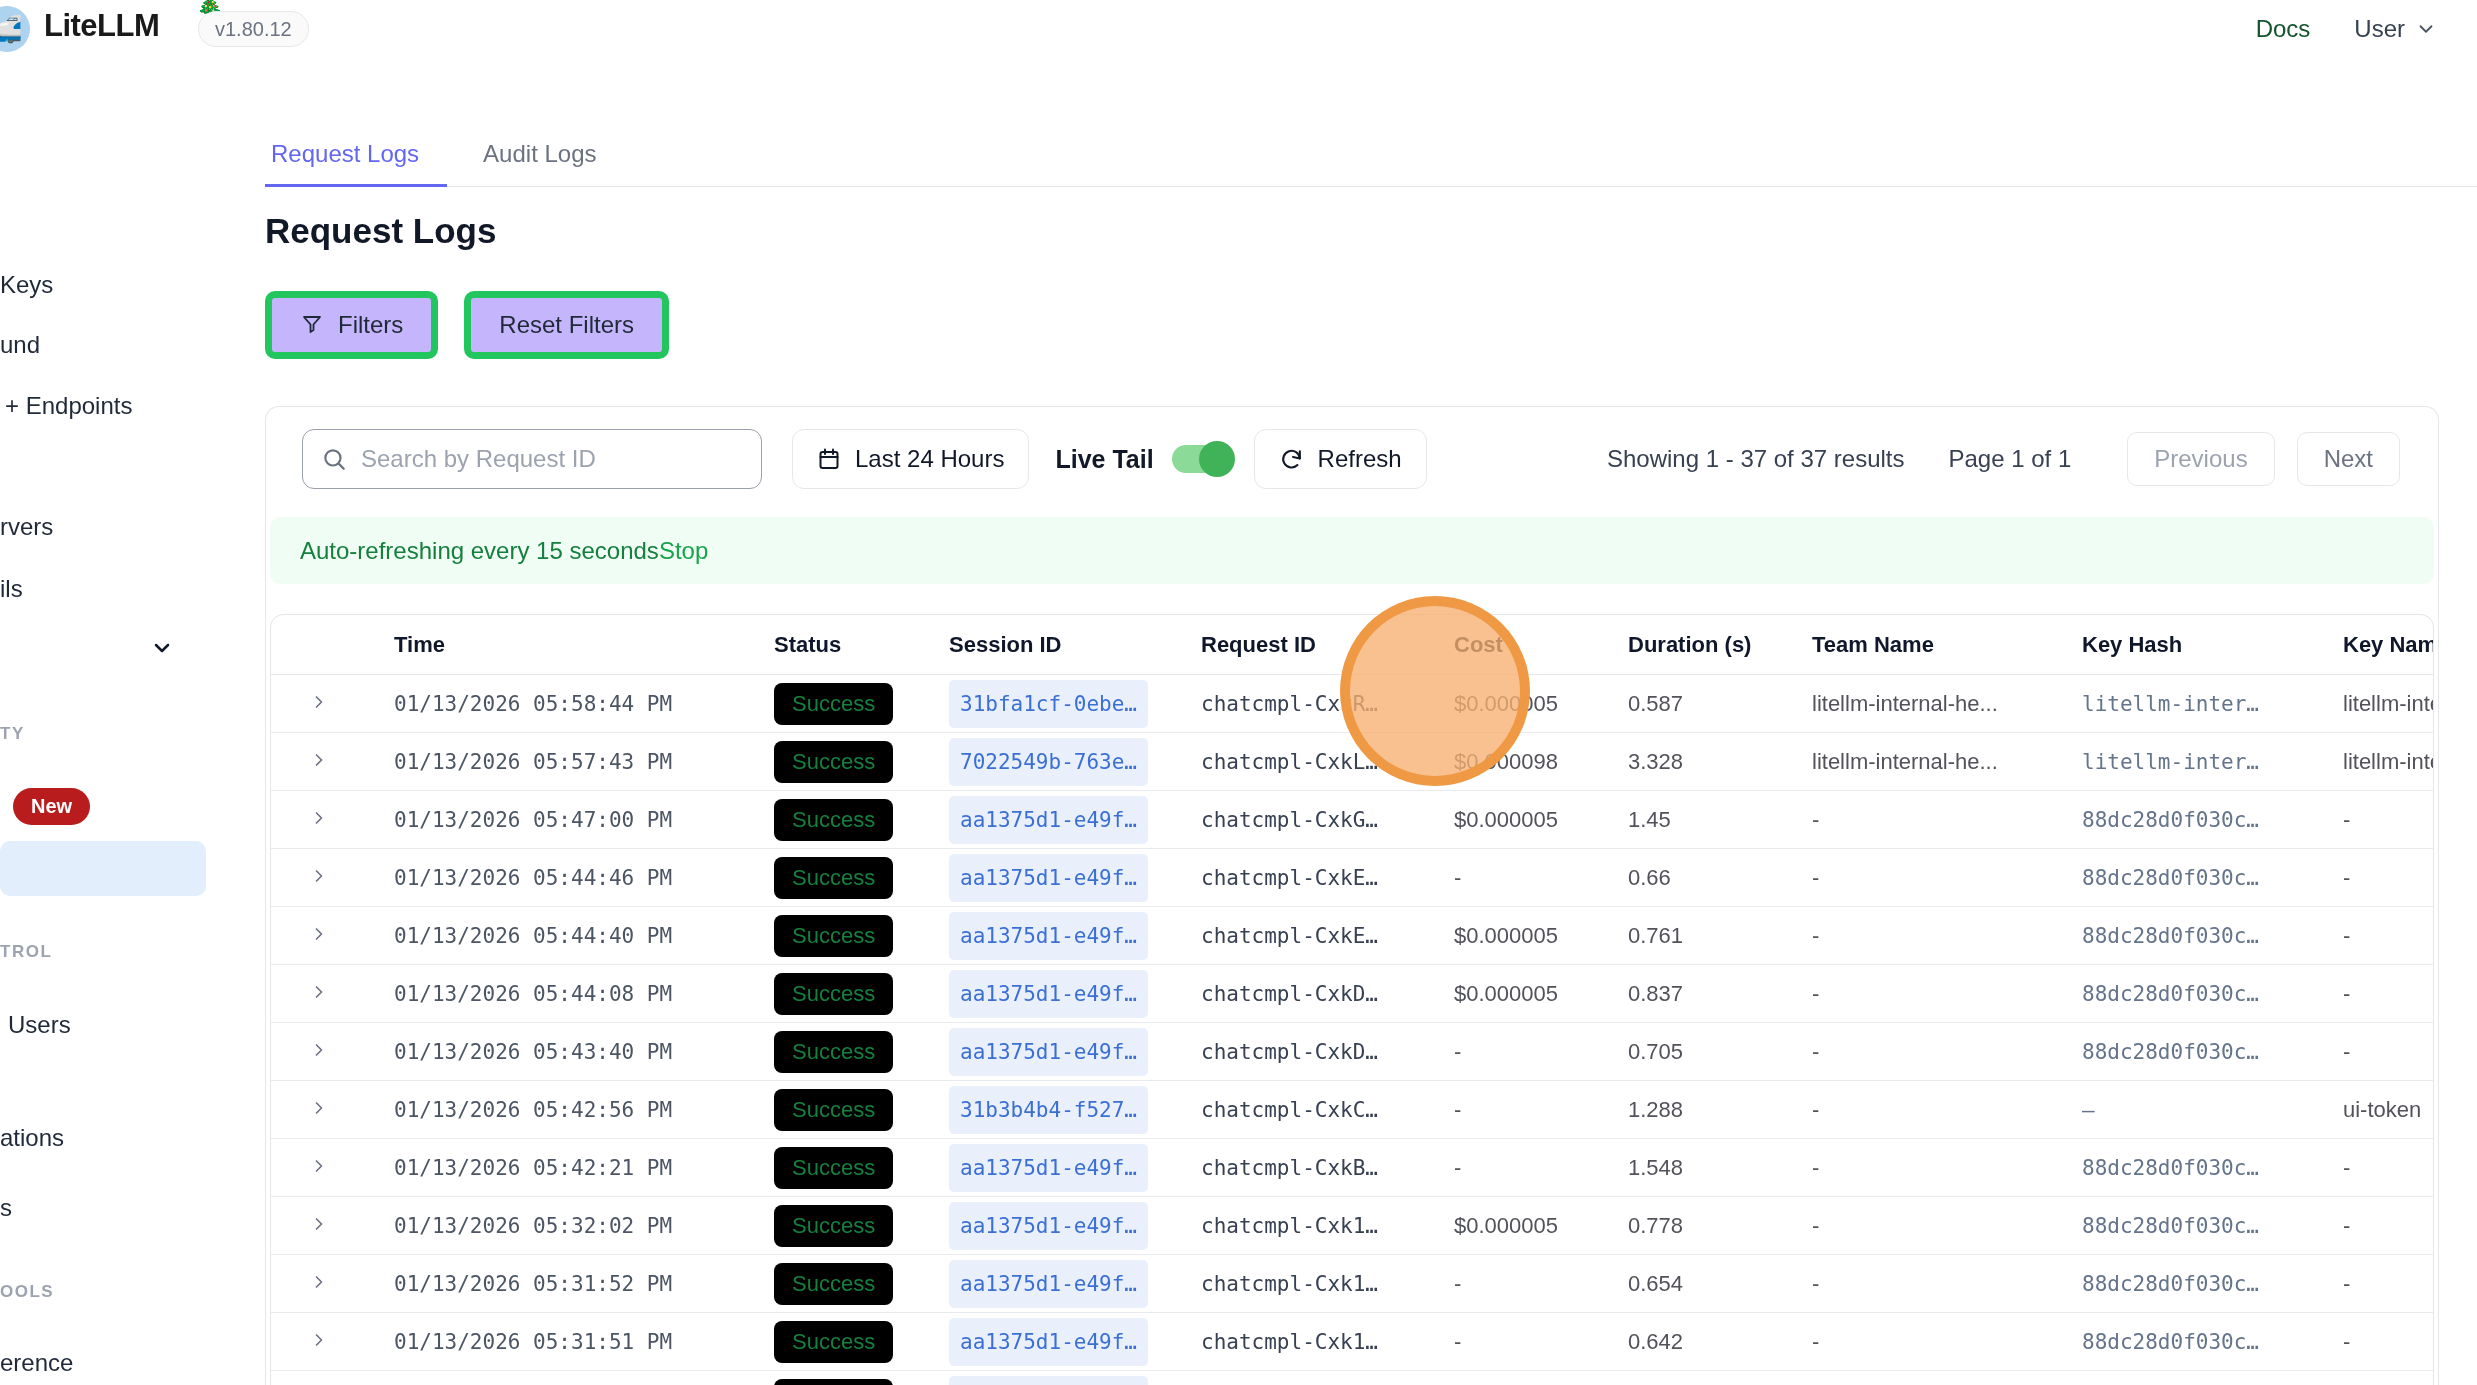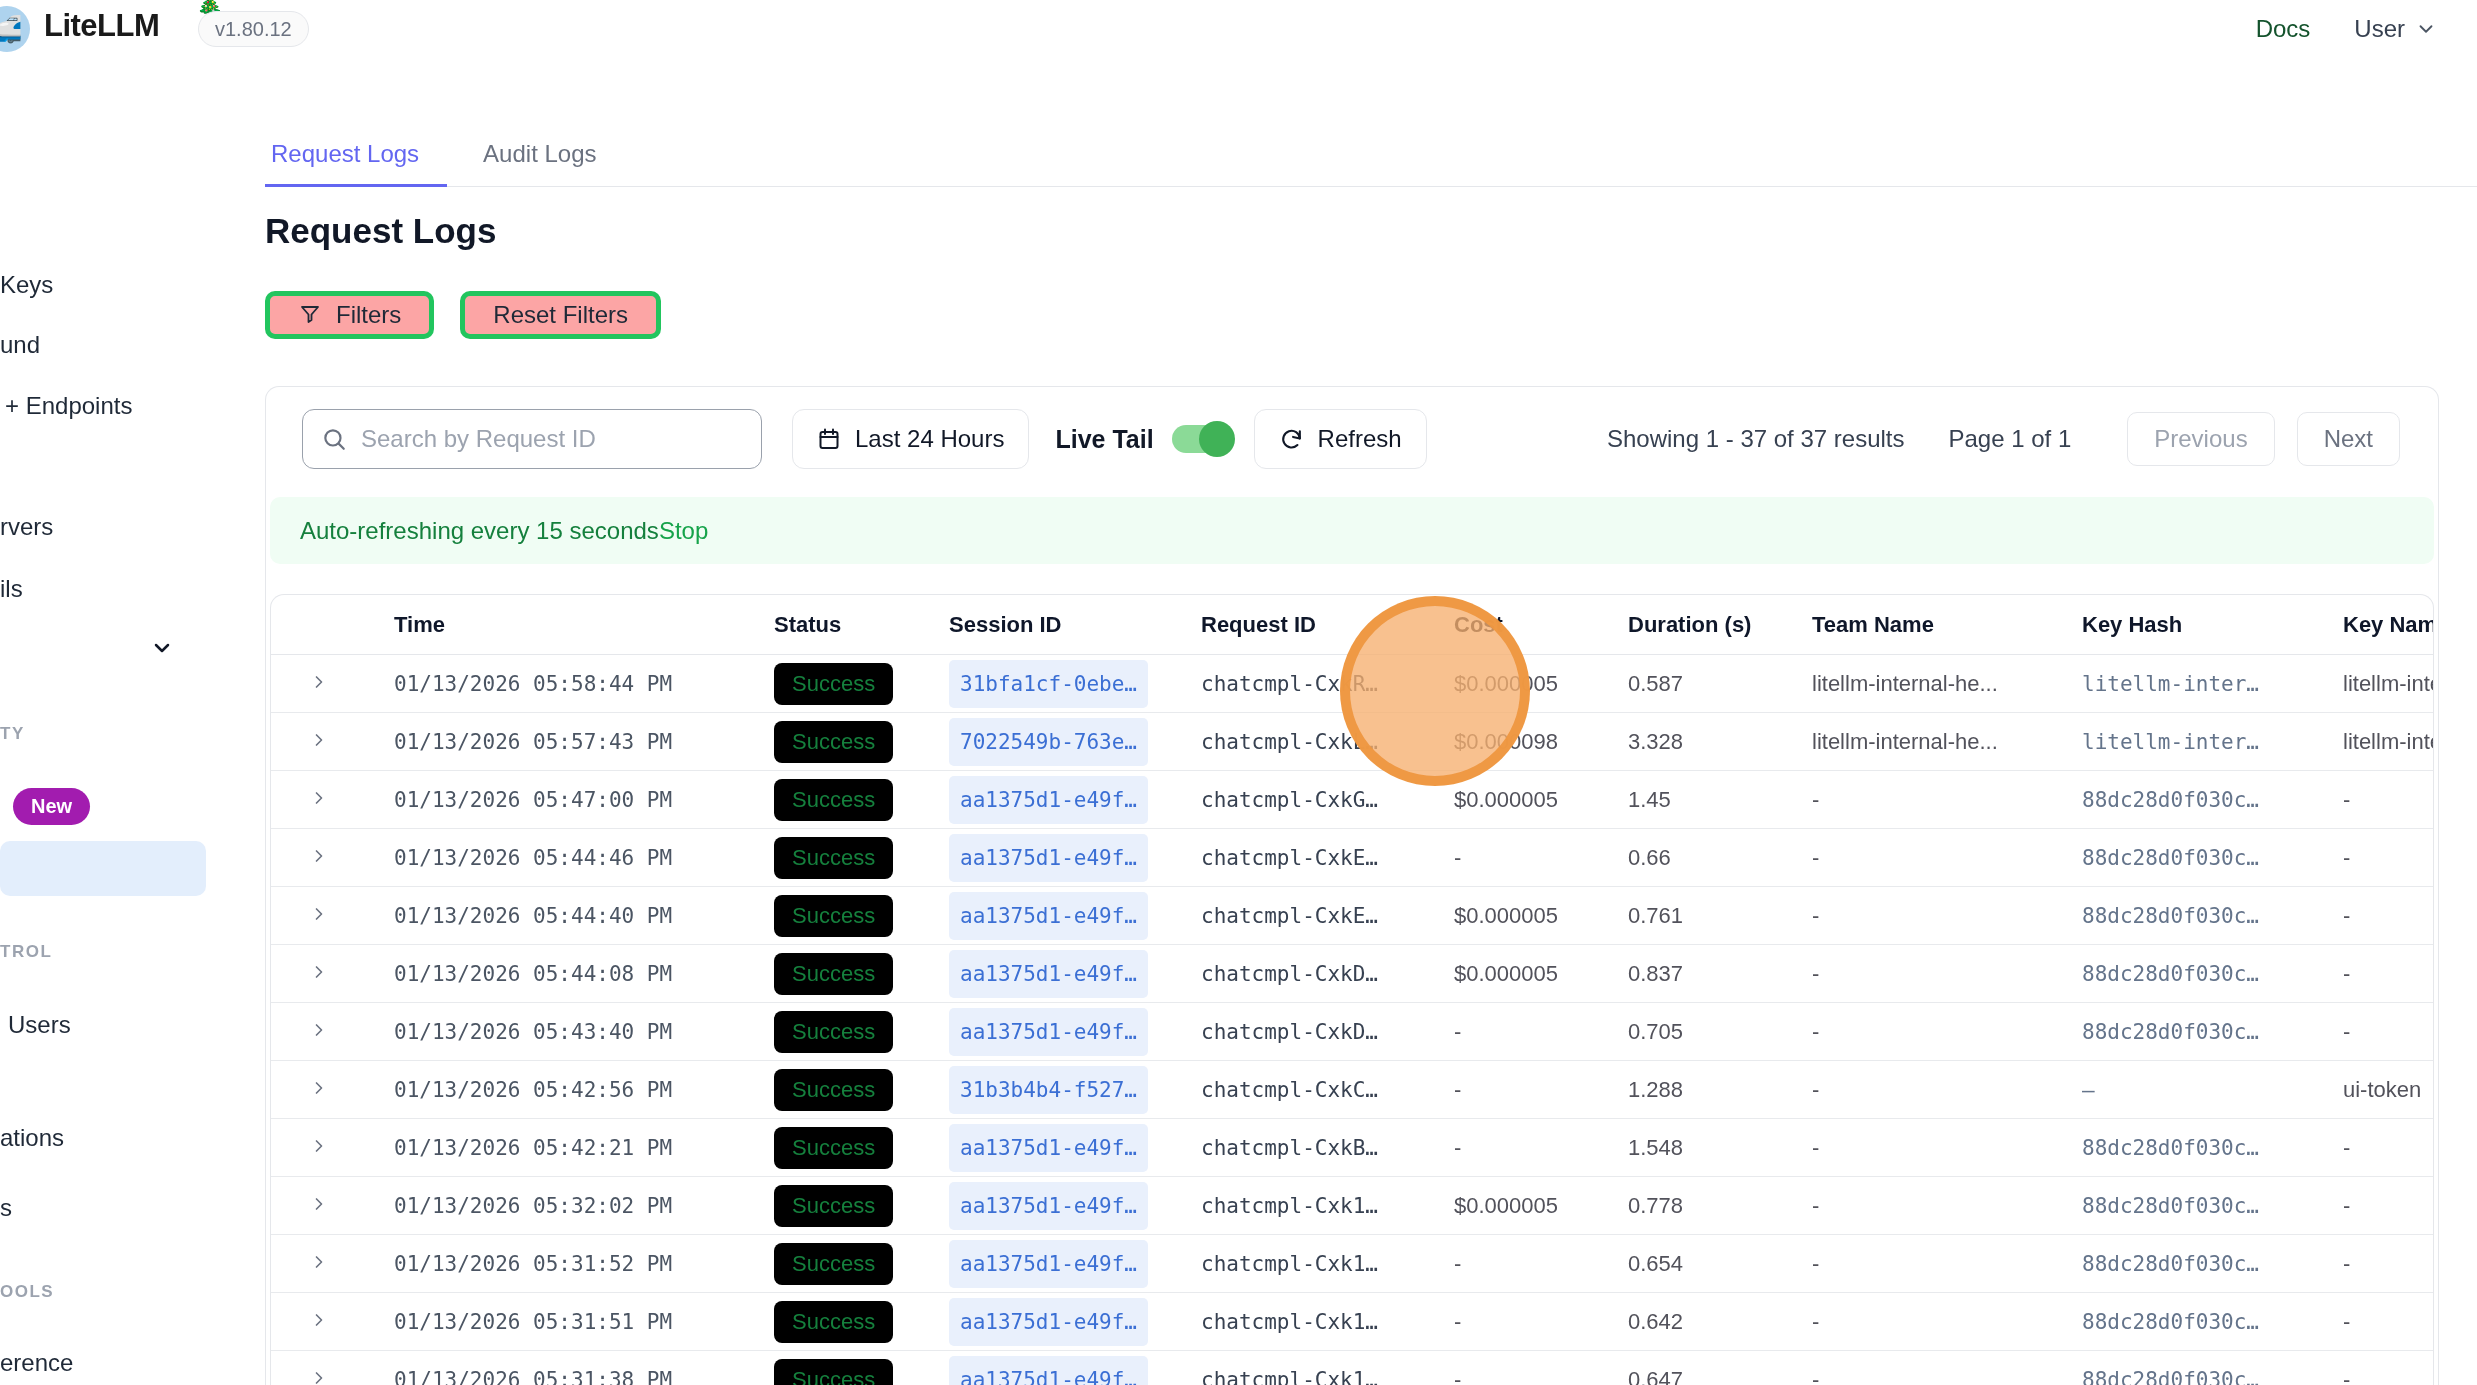--- a/index.html
+++ b/index.html
@@ -18,36 +18,36 @@
                    display:flex; align-items:center; }
   .topbar-right { position:absolute; right:40px; top:0; height:58px; display:flex; align-items:center; gap:44px; }
   .top-link { font-size:24px; color:#14532d; cursor:pointer; }
   .user-menu { display:flex; align-items:center; gap:10px; font-size:24px; color:#374151; cursor:pointer; }
 
   
   .sidebar { position:absolute; left:0; top:58px; width:256px; height:1327px; background:#fff; }
   .sb-item { position:absolute; font-size:24px; color:#1f2937; white-space:nowrap; }
   .sb-section { position:absolute; font-size:17px; font-weight:700; letter-spacing:1.5px; color:#9ca3af; white-space:nowrap; }
   .sb-chevron { position:absolute; left:150px; top:578px; color:#111827; }
-  .new-badge { position:absolute; left:13px; top:730px; height:37px; padding:0 18px; background:#a21caf; color:#fff;
+  .new-badge { position:absolute; left:13px; top:730px; height:37px; padding:0 18px; background:#b91c1c; color:#fff;
                font-size:20px; font-weight:600; border-radius:19px; display:flex; align-items:center; }
   .sb-highlight { position:absolute; left:0; top:783px; width:206px; height:55px; background:#e3eefc; border-radius:10px; }
 
   
   .main { position:absolute; left:265px; top:58px; width:2212px; }
 
   .tabs { display:flex; gap:30px; margin-top:82px; border-bottom:1px solid #e5e7eb; }
   .tab { font-size:24px; padding:0 16px 16px 6px; color:#6b7280; cursor:pointer; }
   .tab.active { color:#6366f1; font-weight:500; border-bottom:3px solid #6366f1; margin-bottom:-1px; padding-right:28px; }
 
   .page-title { margin-top:24px; font-size:35px; font-weight:800; color:#111827; }
 
   .filter-row { margin-top:40px; display:flex; gap:26px; }
-  .btn { display:flex; align-items:center; gap:14px; height:48px; padding:0 28px; background:#fca5a5;
-         border:5px solid #22c55e; border-radius:10px; font-size:24px; color:#1f2937; font-weight:500; cursor:pointer; }
+  .btn { display:flex; align-items:center; gap:14px; height:68px; padding:0 28px; background:#c4b5fd;
+         border:7px solid #22c55e; border-radius:10px; font-size:24px; color:#1f2937; font-weight:500; cursor:pointer; }
 
   .card { margin-top:47px; width:2174px; border:1px solid #e5e7eb; border-bottom:none;
           border-radius:14px 14px 0 0; background:#fff; padding-top:22px; }
 
   .toolbar { display:flex; align-items:center; padding:0 38px 0 36px; height:60px; }
   .search-box { display:flex; align-items:center; gap:14px; width:460px; height:60px; border:1px solid #9aa1ac;
                 border-radius:12px; padding:0 18px; background:#fff; }
   .search-box input { border:none; outline:none; font-size:24px; color:#111827; width:100%;
                       font-family:"Liberation Sans", sans-serif; }
   .search-box input::placeholder { color:#9ca3af; }

